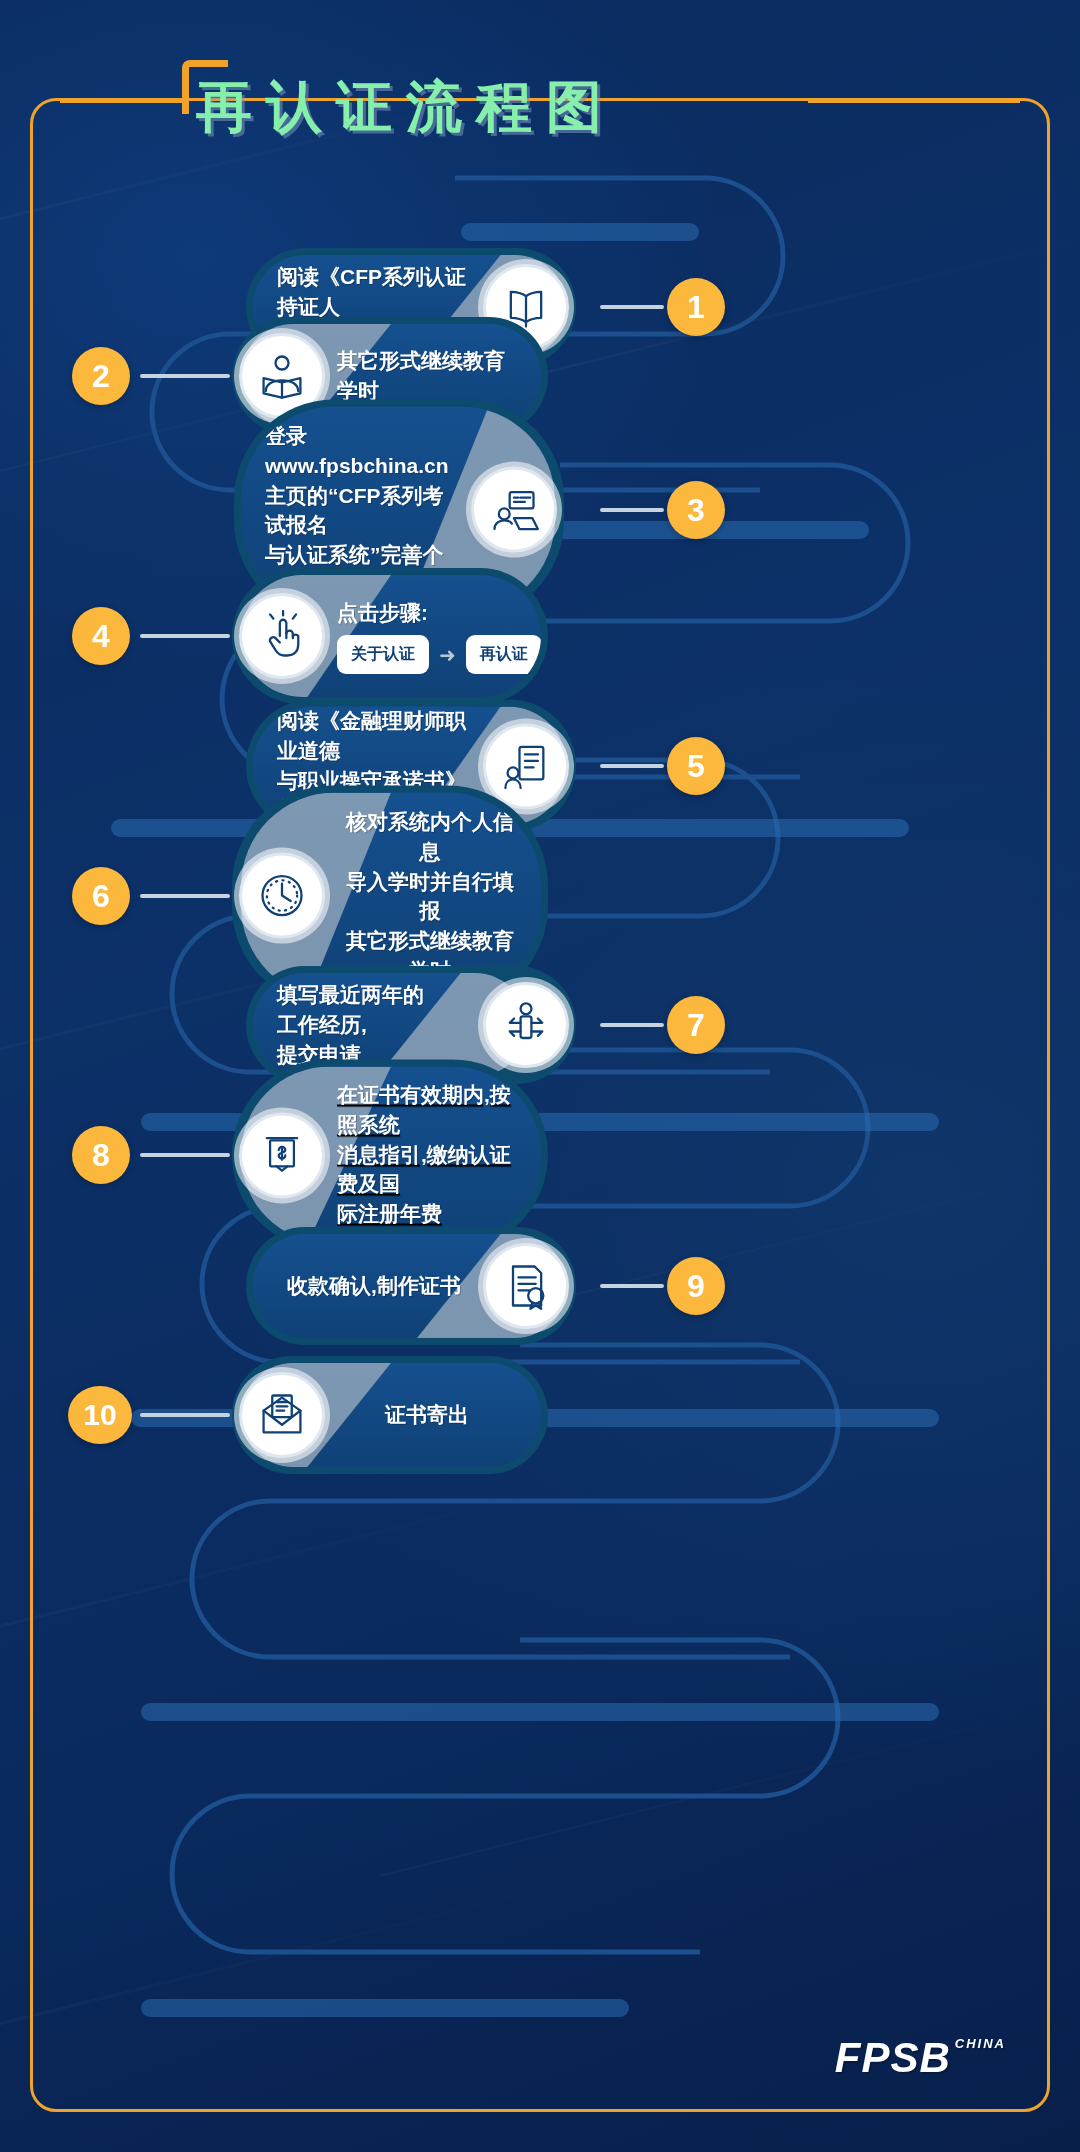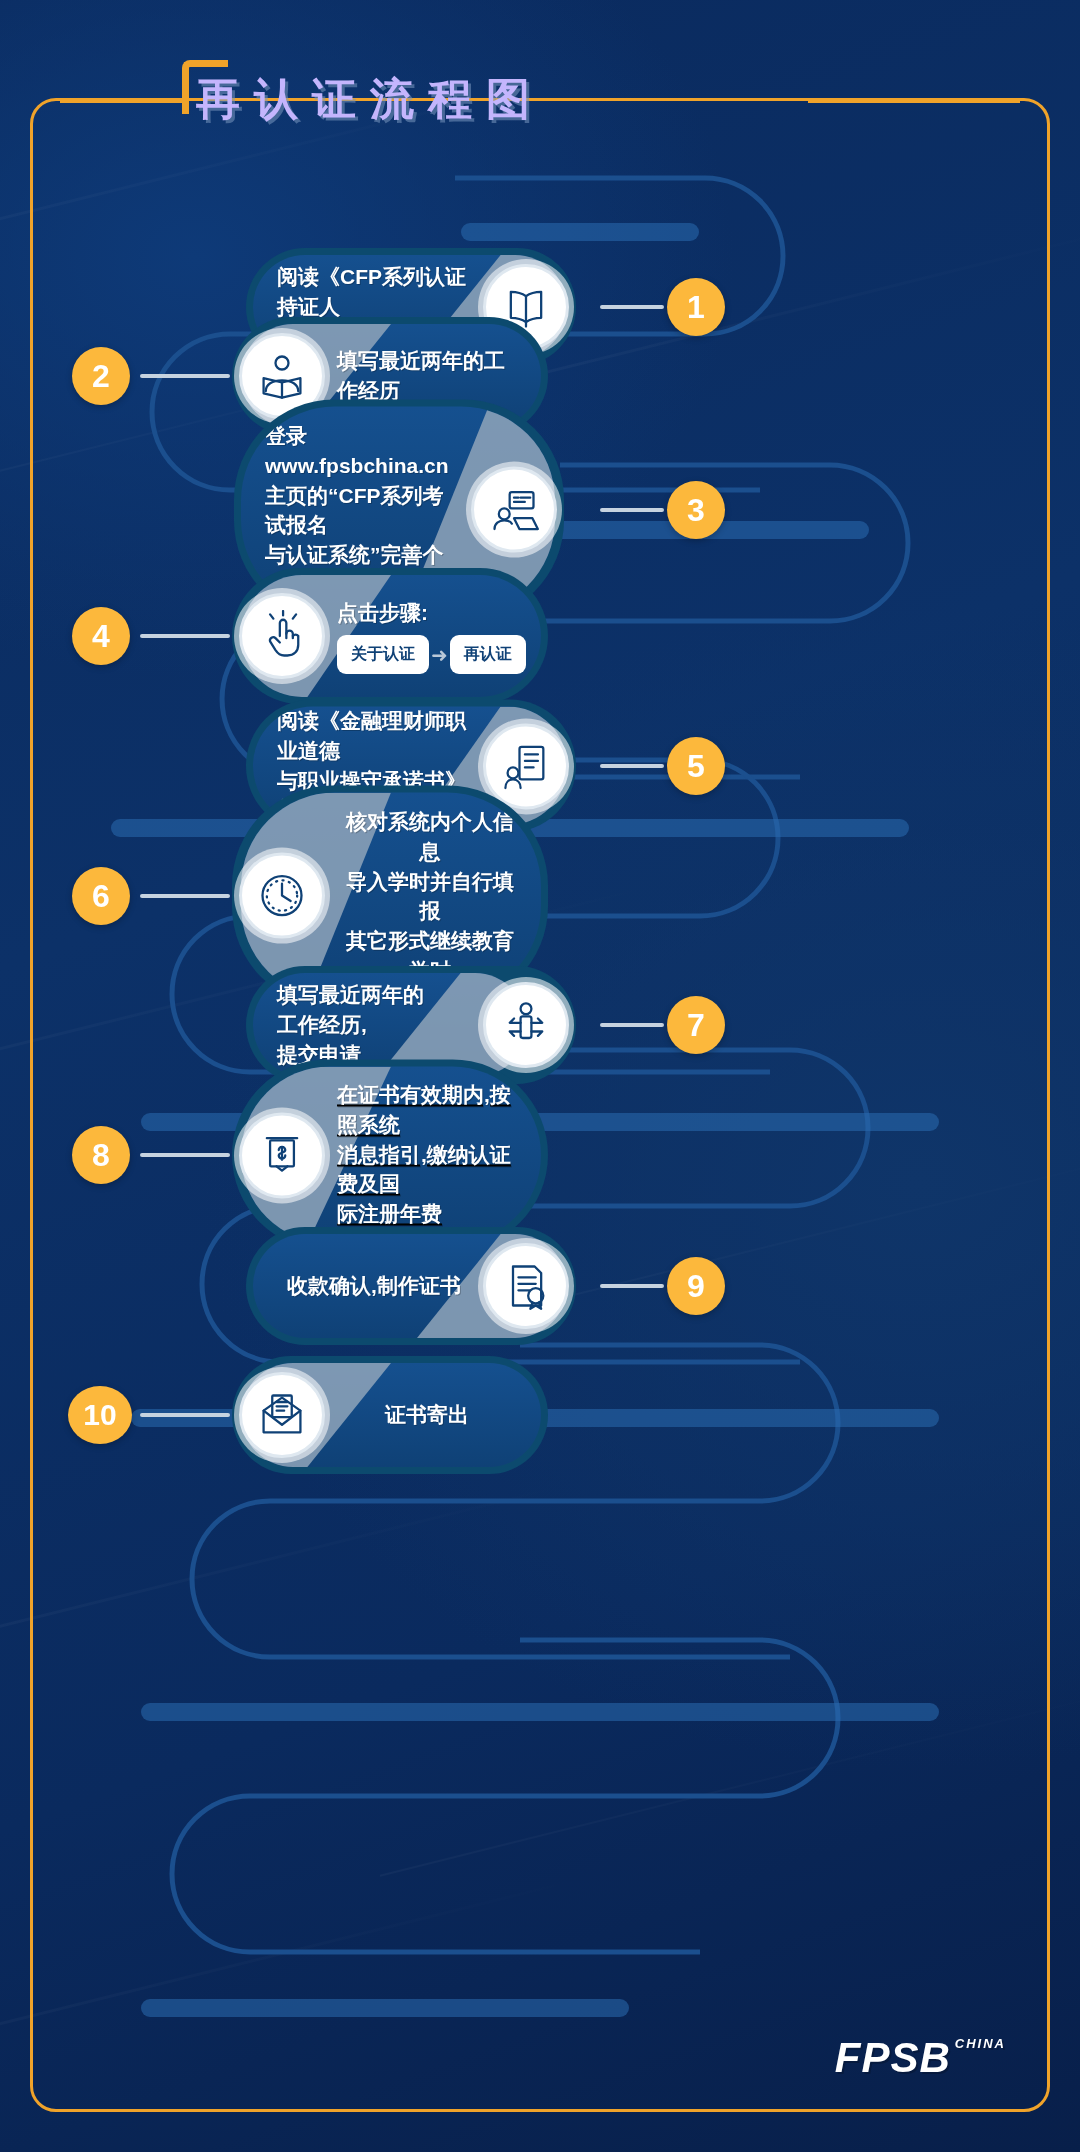--- a/index.html
+++ b/index.html
@@ -46,22 +46,22 @@
 
   .corner-bracket {
     position:absolute; left: 182px; top: 8px; width: 46px; height: 54px;
     border-left: 7px solid #f0a32a;
     border-top: 7px solid #f0a32a;
     border-top-left-radius: 8px;
   }
 
   .title {
     position: absolute; left: 196px; top: 18px;
-    font-size: 44px; font-weight: 700; letter-spacing: 14px;
-    color: #c4b5fd;
+    font-size: 56px; font-weight: 700; letter-spacing: 14px;
+    color: #86efac;
     text-shadow: 3px 3px 0 rgba(120,150,190,.55);
     white-space: nowrap;
   }
 
   
   .track { position:absolute; inset:0; pointer-events:none; }
 
   
   .row { position: absolute; left: 0; width: 1080px; height: 150px; }
 
@@ -118,21 +118,21 @@
     width: 86px; height: 86px; border-radius: 50%;
     background: #ffffff;
     border: 3px solid #dfe8f0;
     box-shadow: 0 0 0 5px rgba(255,255,255,.55);
     display:flex; align-items:center; justify-content:center;
   }
   .icon-badge svg { width: 52px; height: 52px; }
   .icon-badge svg * { stroke: #0f4176; fill: none; stroke-width: 2.1; stroke-linecap: round; stroke-linejoin: round; }
 
   
-  .steps-row { display:flex; align-items:center; gap: 2px; margin-top: 8px; position:relative; z-index:3; }
+  .steps-row { display:flex; align-items:center; gap: 10px; margin-top: 8px; position:relative; z-index:3; }
   .pill {
     background:#ffffff; color:#0f4176; font-weight:700; font-size:16px;
     padding: 9px 14px; border-radius: 9px; white-space:nowrap;
   }
   .arrow { color:#b9c8d8; font-size:20px; font-weight:700; line-height:1; }
 
   
   .logo {
     position:absolute; right: 74px; bottom: 70px;
     color:#ffffff; font-style: italic; font-weight: 700;
@@ -213,21 +213,21 @@
     <div class="icon-badge" style="margin-right:-84px;">
       <svg viewBox="0 0 48 48">
         <circle cx="24" cy="12" r="6"></circle>
         <path d="M9 38c0-6 6-10 15-10s15 4 15 10"></path>
         <path d="M7 26l17 4 17-4v14l-17 4-17-4z"></path>
         <path d="M24 30v14"></path>
       </svg>
     </div>
     <div class="capsule-inner" style="padding:0 24px 0 96px;">
       <div class="wedge left"></div>
-      <div class="txt">填写最近两年的工作经历</div>
+      <div class="txt">其它形式继续教育学时</div>
     </div>
   </div>
 </div>
 
 <div class="row" style="top:430px; height:160px;">
   <div class="capsule" style="left:234px; width:330px;">
     <div class="capsule-inner" style="padding:14px 96px 14px 24px; min-height:116px;">
       <div class="wedge right"></div>
       <div class="txt">登录www.fpsbchina.cn
 主页的“CFP系列考试报名

